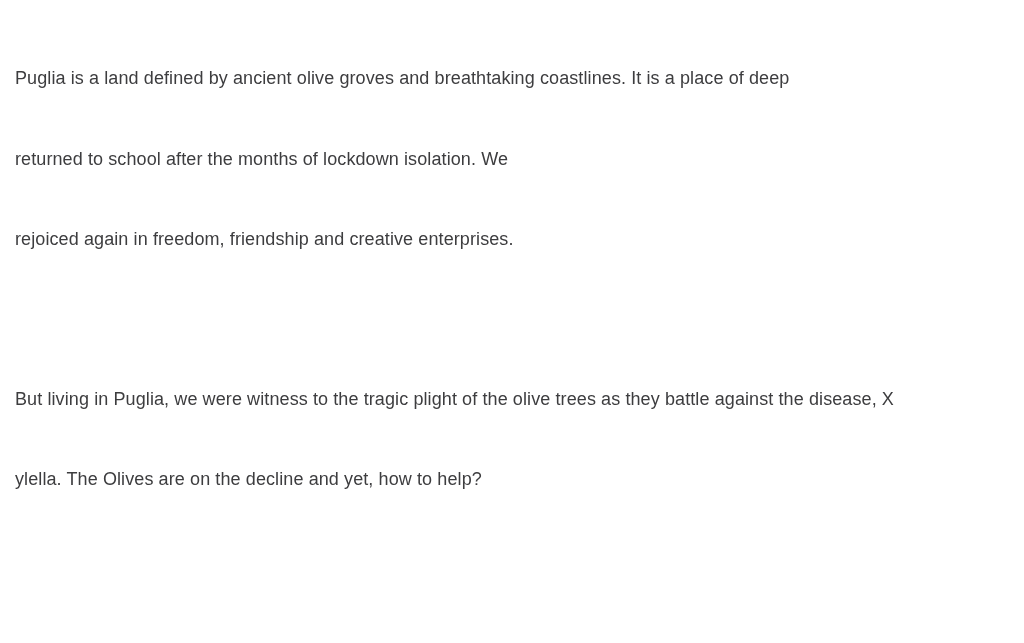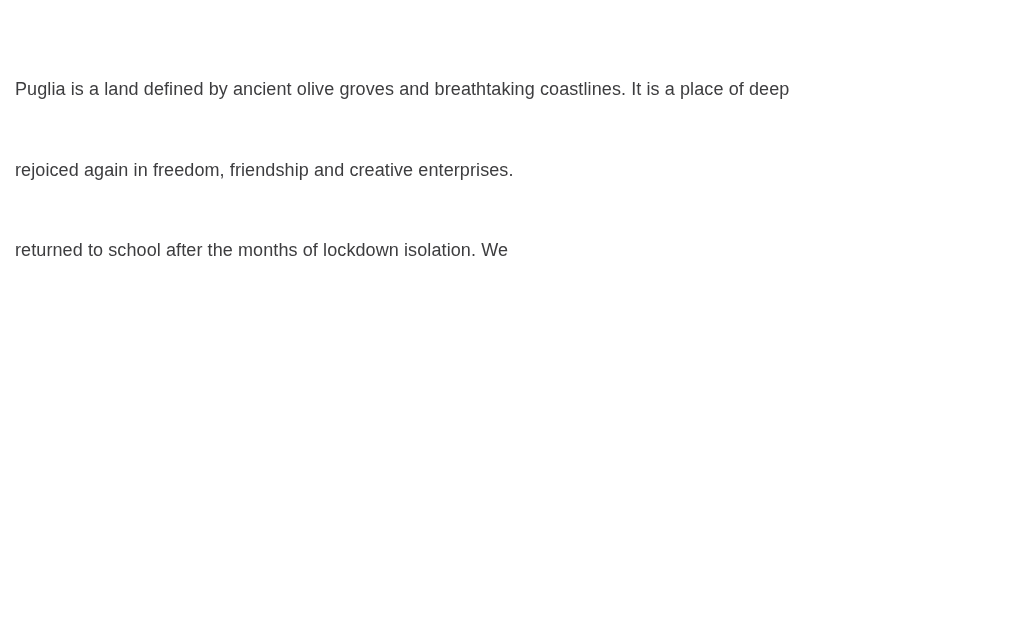--- a/index.html
+++ b/index.html
@@ -15,33 +15,36 @@
     width: 1024px;
     height: 528px;
     padding: 12px 14px 0 15px;
     font-family: "Liberation Sans", "DejaVu Sans", sans-serif;
     font-weight: 300;
     font-size: 18px;
     line-height: 26.7px;
     color: #3d3d3f;
     letter-spacing: 0.1px;
     cursor: text;
-    margin-top: 11px;
   }
   .doc p {
     margin: 0 0 26.7px 0;
     white-space: pre-wrap;
   }
   .line { display: block; }
 </style>
 </head>
 <body>
 
 <div class="doc">
 
   <p>
     <span class="line">Puglia is a land defined by ancient olive groves and breathtaking coastlines. It is a place of deep</span>
+    <span class="line">returned to school after the months of lockdown isolation. We</span>
     <span class="line">rejoiced again in freedom, friendship and creative enterprises.</span>
-    <span class="line">returned to school after the months of lockdown isolation. We</span>
   </p>
 
+  <p>
+    <span class="line">But living in Puglia, we were witness to the tragic plight of the olive trees as they battle against the disease, X</span>
+    <span class="line">ylella. The Olives are on the decline and yet, how to help?</span>
+  </p>
 
 </div>
 
 </body></html>

